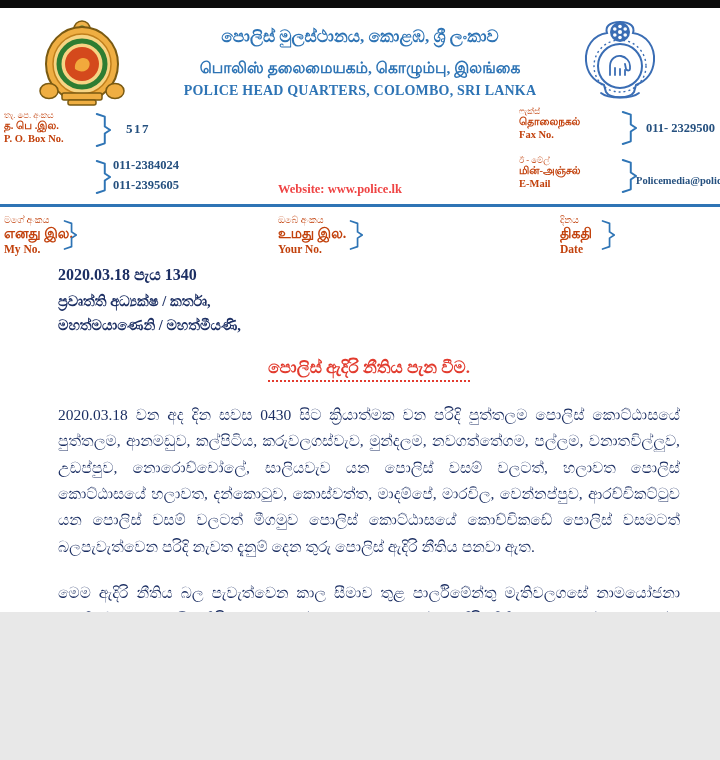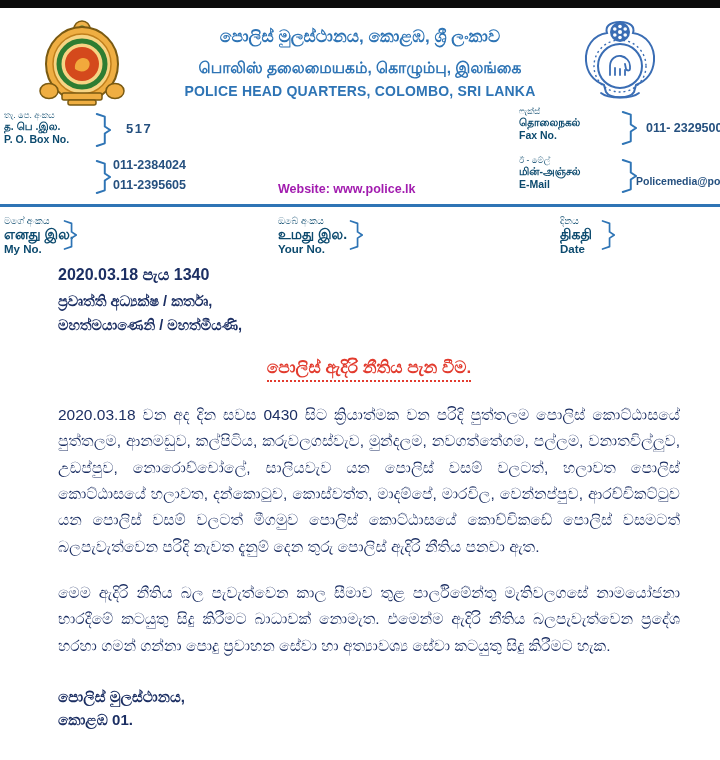--- a/index.html
+++ b/index.html
@@ -1,52 +1,52 @@
 <!DOCTYPE html>
 <html><head>
 <meta charset="utf-8">
 <style>
   html,body{margin:0;padding:0;background:#e8e8e8;}
   .page{
-    position:relative;width:720px;height:760px;background:#ffffff;margin:0 auto;
-    font-family:Liberation Sans, sans-serif;overflow:hidden;
+    position:relative;width:720px;height:612px;background:#ffffff;margin:0 auto;
+    font-family:Liberation Serif, serif;overflow:hidden;
   }
   .topstrip{position:absolute;top:0;left:0;width:720px;height:8px;background:#0b0b0b;}
 
   
   .emblem-left{position:absolute;left:34px;top:17px;}
   .emblem-right{position:absolute;left:570px;top:15px;}
   .masthead-text{position:absolute;left:120px;right:120px;top:27px;text-align:center;
     color:#2e74b5;font-weight:bold;}
   .mh-si{font-size:17px;}
   .mh-ta{font-size:15.5px;margin-top:12px;}
   .mh-en{font-size:14px;margin-top:4px;letter-spacing:.2px;color:#2e74b5;}
 
   
-  .lblgrp{position:absolute;color:#0c4a6e;line-height:1.2;white-space:nowrap;}
+  .lblgrp{position:absolute;color:#c2410c;line-height:1.2;white-space:nowrap;}
   .lbl-si{font-size:8.5px;}
   .lbl-ta{font-size:10.5px;font-weight:bold;}
   .lbl-en{font-size:10.5px;font-weight:bold;}
   .brk{position:absolute;width:16px;height:40px;}
   .brk-sm{position:absolute;width:14px;height:36px;}
   .val{position:absolute;color:#25507f;font-weight:bold;white-space:nowrap;}
 
   .grp-pobox{left:4px;top:110px;}
   .brk-pobox{left:95px;top:110px;}
   .val-pobox{left:126px;top:121px;font-size:13px;letter-spacing:1.5px;}
 
   .grp-fax{left:519px;top:106px;}
   .brk-fax{left:621px;top:108px;}
   .val-fax{left:646px;top:121px;font-size:12.5px;}
 
   .grp-tel{left:4px;top:156px;}
   .brk-tel{left:95px;top:157px;}
   .val-tel{left:113px;top:155px;font-size:12.5px;line-height:20px;}
 
-  .website{position:absolute;left:278px;top:182px;font-size:12.5px;font-weight:bold;color:#a21caf;}
+  .website{position:absolute;left:278px;top:182px;font-size:12.5px;font-weight:bold;color:#ef4444;}
 
   .grp-email{left:519px;top:155px;}
   .brk-email{left:621px;top:156px;}
   .val-email{left:636px;top:175px;font-size:10.5px;}
 
   .rule{position:absolute;left:0;top:204px;width:720px;height:2.5px;background:#2e74b5;}
 
   .ref .lbl-si{font-size:9.5px;}
   .ref .lbl-ta{font-size:14px;font-weight:bold;}
   .ref .lbl-en{font-size:11.5px;font-weight:bold;}

